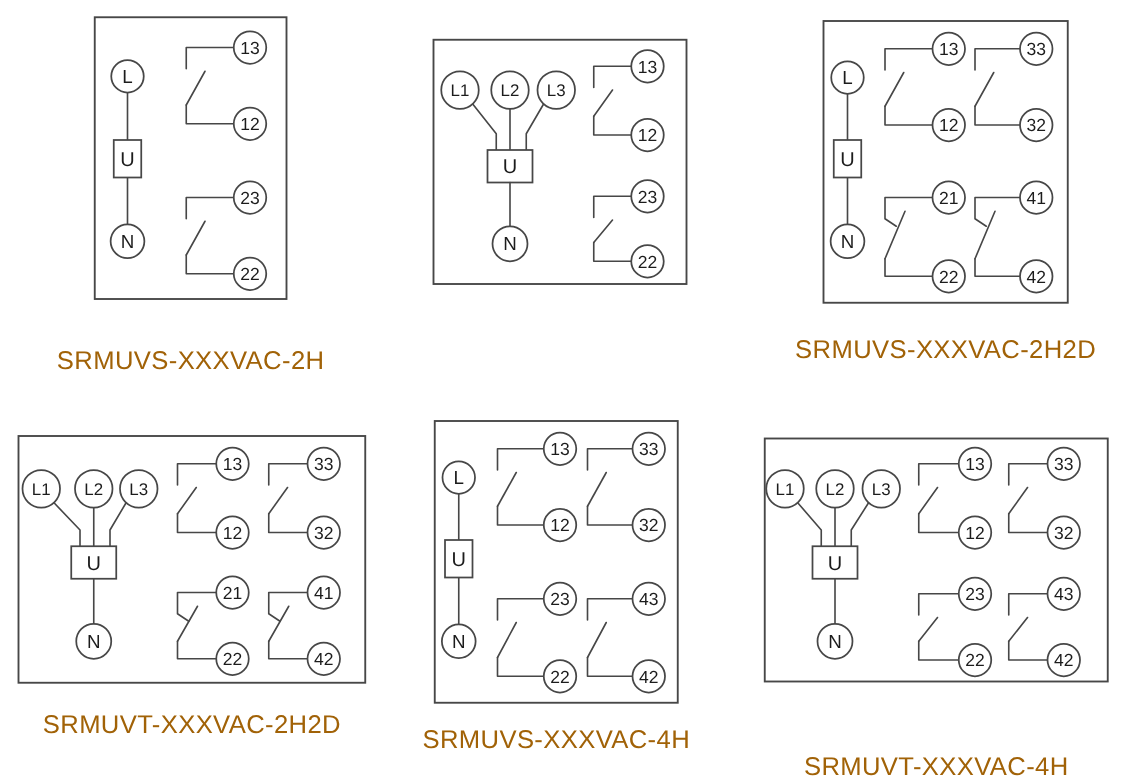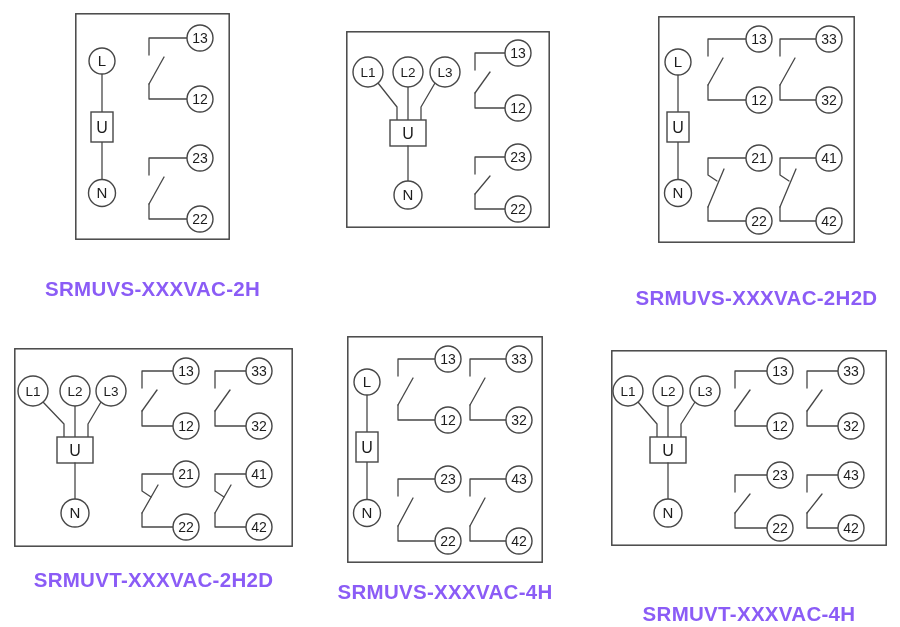--- a/index.html
+++ b/index.html
@@ -16,22 +16,21 @@
   }
   .panel { position: absolute; }
   .panel svg { display: block; overflow: visible; }
   .caption {
     position: absolute;
     left: 50%;
     transform: translateX(-50%);
     white-space: nowrap;
     font-size: 20.5px;
     letter-spacing: 0.3px;
-    color: #8b5cf6;
-    font-weight: bold;
+    color: #a16207;
   }
   svg text { font-family: "Liberation Sans", sans-serif; }
 </style>
 </head>
 <body>
 
 <div class="sheet">
 
   <section class="panel" style="left: 75px; top: 13px; width: 155px; height: 227px;">
     <svg width="155" height="227" viewBox="0 0 155 227">
@@ -129,21 +128,21 @@
         <circle cx="171" cy="84" r="13" fill="#ffffff" stroke="#474747" stroke-width="1.4"></circle>
         <text x="171" y="89.04" text-anchor="middle" font-size="14" fill="#1c1c1c">32</text>
         <path d="M 158 142 L 122 142 L 122 159 L 131 165" fill="none" stroke="#474747" stroke-width="1.3" stroke-linejoin="round" stroke-linecap="round"></path>
         <path d="M 122 191 L 138 153" fill="none" stroke="#474747" stroke-width="1.3" stroke-linejoin="round" stroke-linecap="round"></path>
         <path d="M 122 191 L 122 205 L 158 205" fill="none" stroke="#474747" stroke-width="1.3" stroke-linejoin="round" stroke-linecap="round"></path>
         <circle cx="171" cy="142" r="13" fill="#ffffff" stroke="#474747" stroke-width="1.4"></circle>
         <text x="171" y="147.04" text-anchor="middle" font-size="14" fill="#1c1c1c">41</text>
         <circle cx="171" cy="205" r="13" fill="#ffffff" stroke="#474747" stroke-width="1.4"></circle>
         <text x="171" y="210.04" text-anchor="middle" font-size="14" fill="#1c1c1c">42</text>
       </svg>
-    <div class="caption" style="top: 270px;">SRMUVS-XXXVAC-2H2D</div>
+    <div class="caption" style="top: 252px;">SRMUVS-XXXVAC-2H2D</div>
   </section>
 
   <section class="panel" style="left: 14px; top: 348px; width: 279px; height: 199px;">
     <svg width="279" height="199" viewBox="0 0 279 199">
         <rect x="0.8" y="0.8" width="277.4" height="197.4" fill="none" stroke="#474747" stroke-width="1.5"></rect>
         <path d="M 29 54 L 50 76 L 50 89" fill="none" stroke="#474747" stroke-width="1.3" stroke-linejoin="round" stroke-linecap="round"></path>
         <path d="M 61 58 L 61 89" fill="none" stroke="#474747" stroke-width="1.3" stroke-linejoin="round" stroke-linecap="round"></path>
         <path d="M 87 54 L 74 76 L 74 89" fill="none" stroke="#474747" stroke-width="1.3" stroke-linejoin="round" stroke-linecap="round"></path>
         <circle cx="19" cy="43" r="15" fill="#ffffff" stroke="#474747" stroke-width="1.4"></circle>
         <text x="19" y="47.86" text-anchor="middle" font-size="13.5" fill="#1c1c1c">L1</text>

